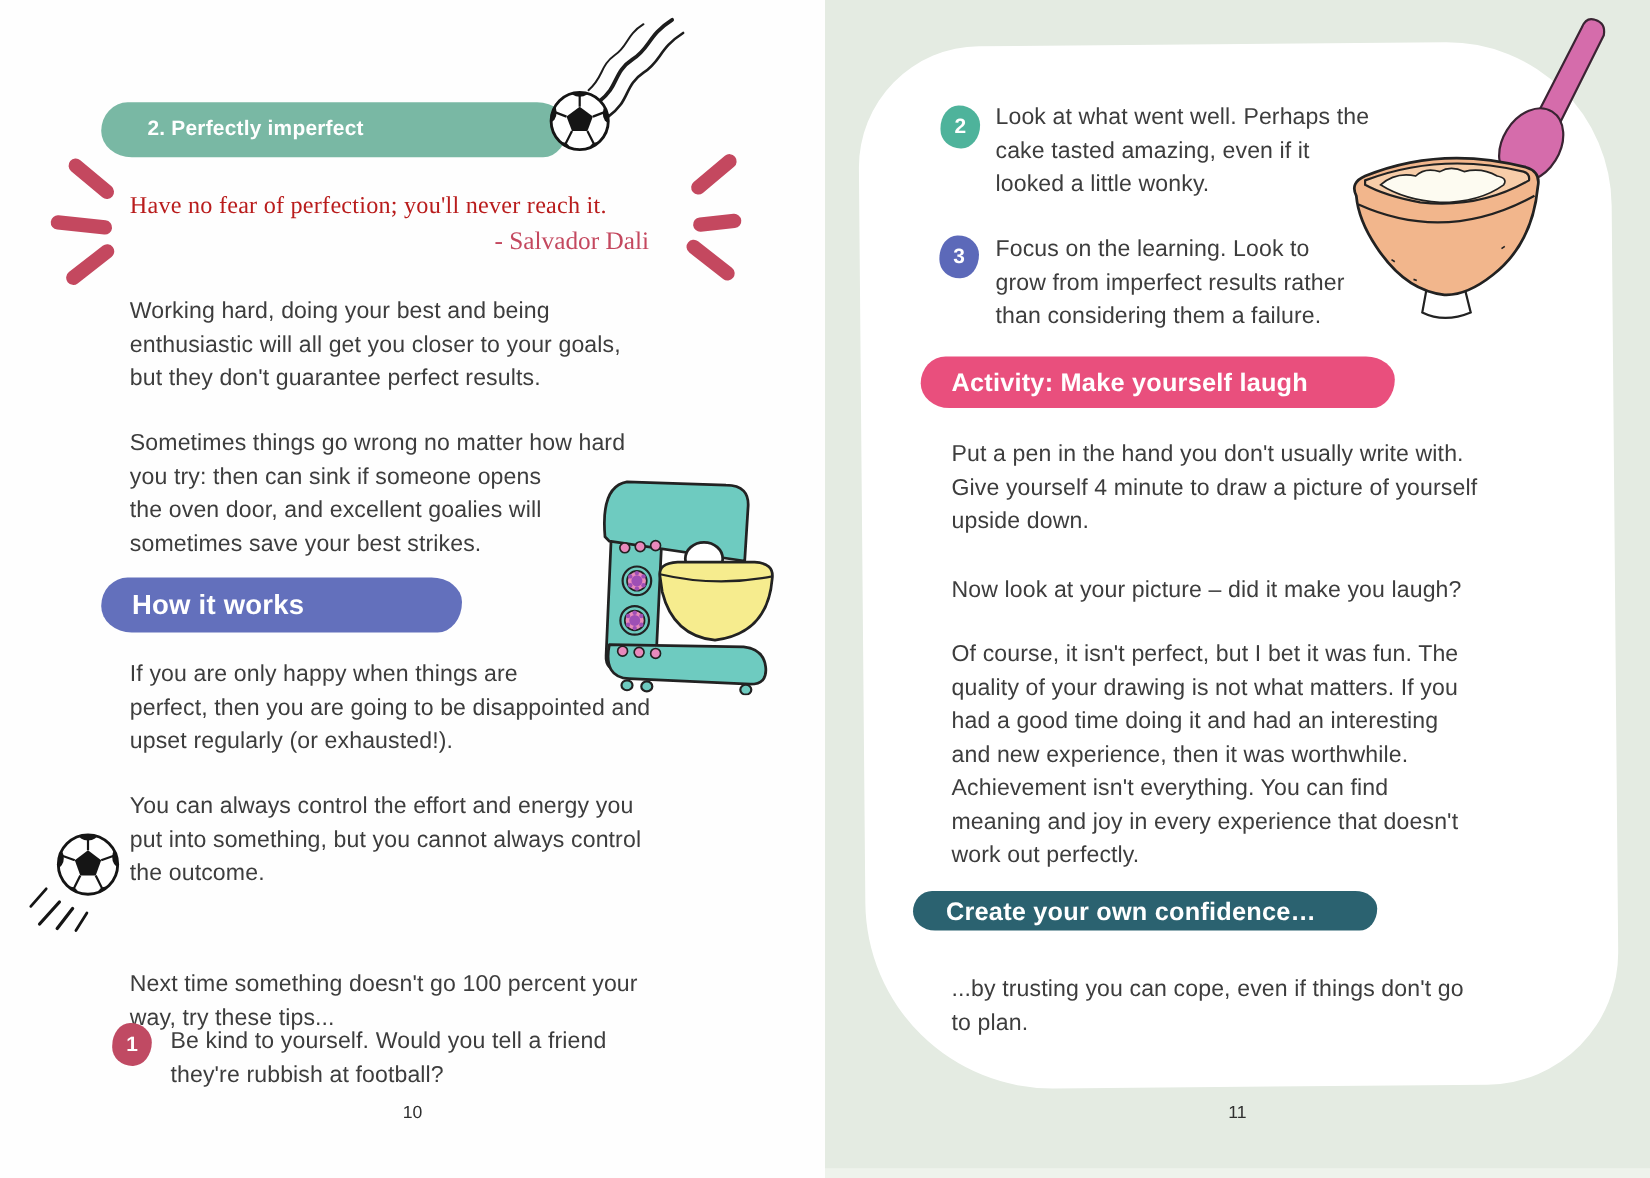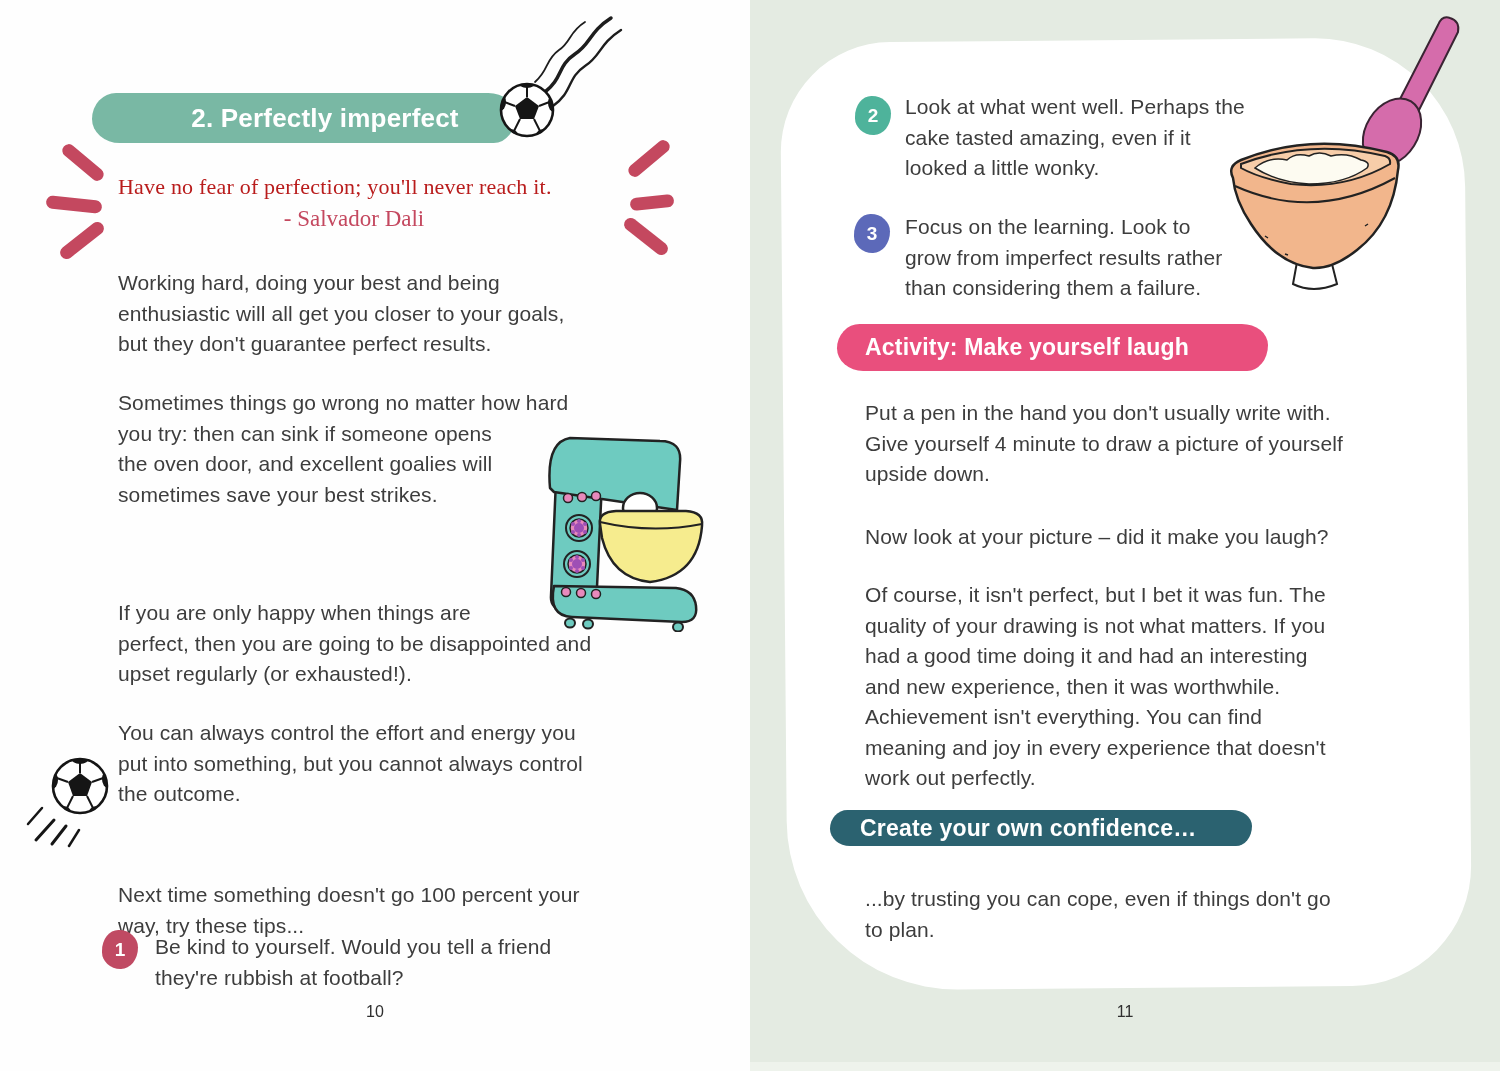--- a/index.html
+++ b/index.html
@@ -9,25 +9,25 @@
   .page-right{left:750px;width:750px;background:var(--page-green,#e4ebe2);}
   .blob{position:absolute;left:34px;top:40px;width:684px;height:948px;background:#fff;
         border-radius:110px 150px 120px 170px;transform:rotate(-0.5deg);}
   .bottom-strip{position:absolute;left:0;bottom:0;width:100%;height:9px;background:#eef3ec;}
 
   .para{position:absolute;font-size:21px;line-height:30.5px;color:var(--text-dark,#3d3d3d);
         white-space:pre-line;letter-spacing:.1px;}
   .quote{position:absolute;font-family:"Liberation Serif",serif;font-size:22px;
          color:#b91c1c;letter-spacing:.2px;}
   .attr{position:absolute;font-family:"Liberation Serif",serif;font-size:23px;
-        color:var(--accent-crimson,#c4485f);width:472px;text-align:center;}
+        color:var(--accent-crimson,#c4485f);width:472px;text-align:right;}
 
   .banner{position:absolute;display:flex;align-items:center;color:#fff;font-weight:bold;
           letter-spacing:.2px;border-radius:26px 30px 24px 30px / 28px 24px 30px 26px;}
-  .banner-title{background:var(--banner-teal,#79b8a4);font-size:26px;padding-left:42px;justify-content:center;}
+  .banner-title{background:var(--banner-teal,#79b8a4);font-size:19px;padding-left:42px;}
   .banner-how{background:var(--banner-purple,#6370bc);font-size:25px;padding-left:28px;}
   .banner-activity{background:var(--banner-pink,#e94f7d);font-size:23px;padding-left:28px;}
   .banner-confidence{background:var(--banner-darkteal,#2b6270);font-size:23px;padding-left:30px;}
 
   .badge{position:absolute;width:36px;height:39px;display:flex;align-items:center;justify-content:center;
          color:#fff;font-weight:bold;font-size:19px;
          border-radius:46% 54% 48% 52% / 54% 46% 56% 44%;}
   .badge-red{background:var(--badge-red,#c04a63);}
   .badge-teal{background:var(--badge-teal,#4eb39b);}
   .badge-purple{background:var(--badge-purple,#5c69b9);}
@@ -128,20 +128,23 @@
         <circle cx="41" cy="140" r="5" fill="#9e4fb5"></circle>
         <circle cx="41" cy="133" r="2" fill="#9e4fb5"></circle>
           <circle cx="47" cy="136" r="2" fill="#9e4fb5"></circle>
         <circle cx="47" cy="144" r="2" fill="#9e4fb5"></circle>
           <circle cx="41" cy="147" r="2" fill="#9e4fb5"></circle>
         <circle cx="35" cy="144" r="2" fill="#9e4fb5"></circle>
           <circle cx="35" cy="136" r="2" fill="#9e4fb5"></circle>
       </g>
     </svg>
 
+    <div class="banner banner-how" style="left:92px;top:525px;width:300px;height:50px;">
+      <span>How it works</span>
+    </div>
 
     <div class="para" style="left:118px;top:598px;">If you are only happy when things are
 perfect, then you are going to be disappointed and
 upset regularly (or exhausted!).</div>
 
     <svg style="left:24px;top:738px;" width="120" height="122" viewBox="0 0 120 122">
       <g stroke="#151515" stroke-linecap="round" fill="none">
         <path d="M18,70 L4,86" stroke-width="2.5"></path>
         <path d="M30,82 L12,102" stroke-width="3"></path>
         <path d="M42,88 L28,106" stroke-width="3"></path>

